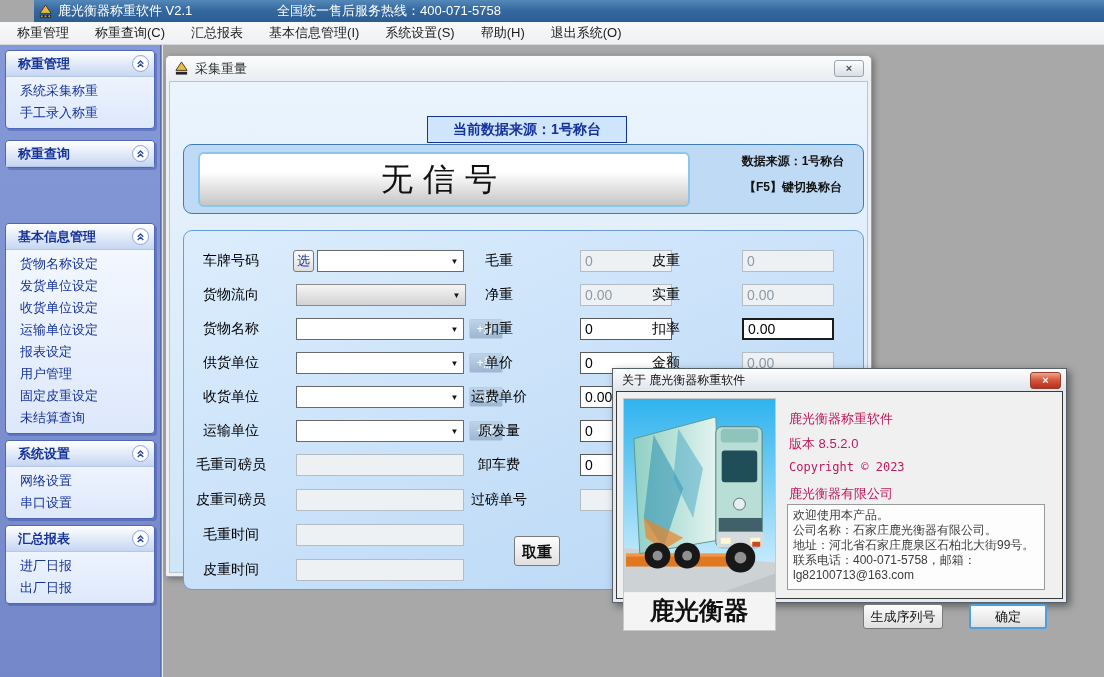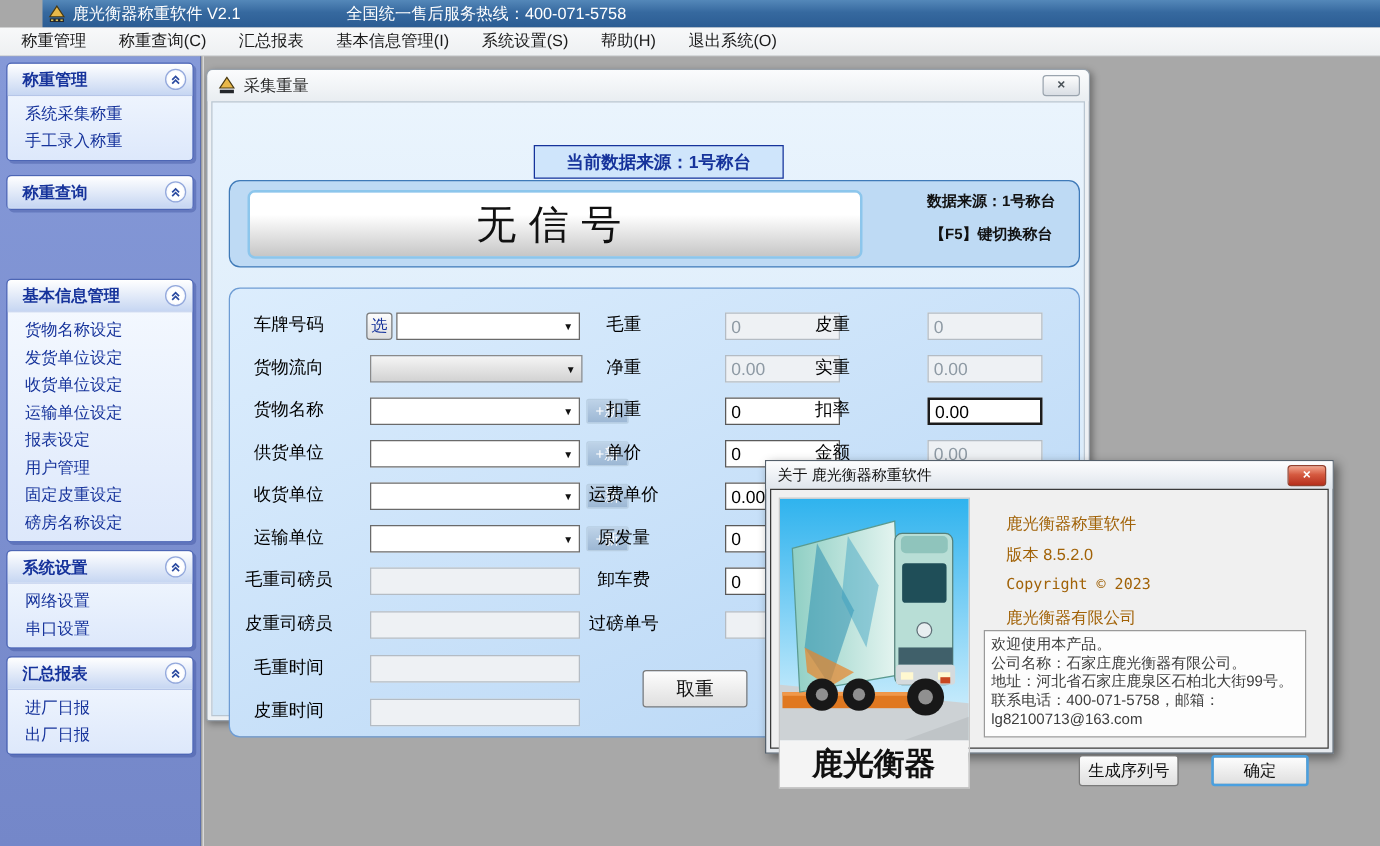--- a/index.html
+++ b/index.html
@@ -76,36 +76,36 @@
   .combo { position:absolute; height:22px; background:#fff; border:1px solid #6a6a6a; }
   .combo .arr { position:absolute; right:1px; top:1px; bottom:1px; width:15px;
     display:flex; align-items:center; justify-content:center; font-size:8px; color:#111; }
   .combo.raised { background:linear-gradient(#f5f5f5,#d2d2d2); border:1px solid #8a8a8a; }
   .addnew { position:absolute; width:34px; height:20px; background:linear-gradient(#bed3e8,#9cb7d4);
     border:1px solid #b8cee2; border-radius:2px; color:#fff; font-size:12px; text-align:center;
     line-height:18px; cursor:default; }
   .btn { background:linear-gradient(#fdfdfd,#dfdfdf); border:1px solid #7a7a7a; border-radius:3px;
     font-size:13px; color:#111; text-align:center; cursor:default; font-family:inherit; }
   .pick-btn { position:absolute; width:21px; height:22px; line-height:20px; font-size:13px; color:#16339b; }
-  .take-btn { position:absolute; left:330px; top:305px; width:84px; height:30px; font-size:15px; line-height:27px; }
+  .take-btn { position:absolute; left:330px; top:305px; width:46px; height:30px; font-size:15px; line-height:27px;font-weight:bold; }
 
   
   .dialog { left:612px; top:368px; width:455px; height:235px; background:#e6eaef;
     border:1px solid #55606b; box-shadow:3px 3px 8px rgba(0,0,0,.45); }
   .dlg-title { position:absolute; left:0; top:0; right:0; height:22px;
     background:linear-gradient(#fdfdfe,#dfe5ec); display:flex; align-items:center;
     font-size:12px; color:#111; padding-left:9px; }
   .dlg-close { position:absolute; top:3px; right:5px; width:31px; height:17px;
     background:linear-gradient(#f2a58e 0%, #d55a40 45%, #b62f1d 100%);
     border:1px solid #93402e; border-radius:3px; color:#fff; font-size:11px; font-weight:bold;
     text-align:center; line-height:15px; cursor:default; }
   .dlg-body { position:absolute; left:3px; right:3px; top:22px; bottom:3px;
     background:#f0f0f0; border:1px solid #3a3a3a; }
   .truck-box { left:6px; top:6px; width:153px; height:233px; border:1px solid #c8c8c8; }
-  .about-line { position:absolute; left:188px; font-size:13px; color:#a16207; }
+  .about-line { position:absolute; left:172px; font-size:13px; color:#be185d; }
   .about-line.mono { font-family:"DejaVu Sans Mono","Liberation Mono",monospace; font-size:12px; }
   .info-box { left:170px; top:112px; width:258px; height:86px; background:#fdfdfd;
     border:1px solid #9a9a9a; padding:3px 5px; font-size:12px; color:#3c3c3c; line-height:15px; }
   .gen-btn { position:absolute; left:246px; top:212px; width:80px; height:25px; line-height:22px; }
   .ok-btn { position:absolute; left:352px; top:212px; width:78px; height:25px; line-height:21px;
     border:2px solid #4aa0e0; }
 </style>
 </head>
 <body>
 
@@ -168,21 +168,21 @@
           </span>
         </div>
         <div class="sb-items">
           <div class="sb-item">货物名称设定</div>
           <div class="sb-item">发货单位设定</div>
           <div class="sb-item">收货单位设定</div>
           <div class="sb-item">运输单位设定</div>
           <div class="sb-item">报表设定</div>
           <div class="sb-item">用户管理</div>
           <div class="sb-item">固定皮重设定</div>
-          <div class="sb-item">磅房名称设定</div>
+          <div class="sb-item">未结算查询</div>
         </div>
       </div>
       <div class="sb-panel" style="top: 395px;">
         <div class="sb-head">
           <span>系统设置</span>
           <span class="sb-chevron">
             <svg width="11" height="11" viewBox="0 0 16 16">
               <path d="M4 8.5 8 4.5 12 8.5 M4 13 8 9 12 13" fill="none" stroke="#2a4aa0" stroke-width="2"></path>
             </svg>
           </span>

